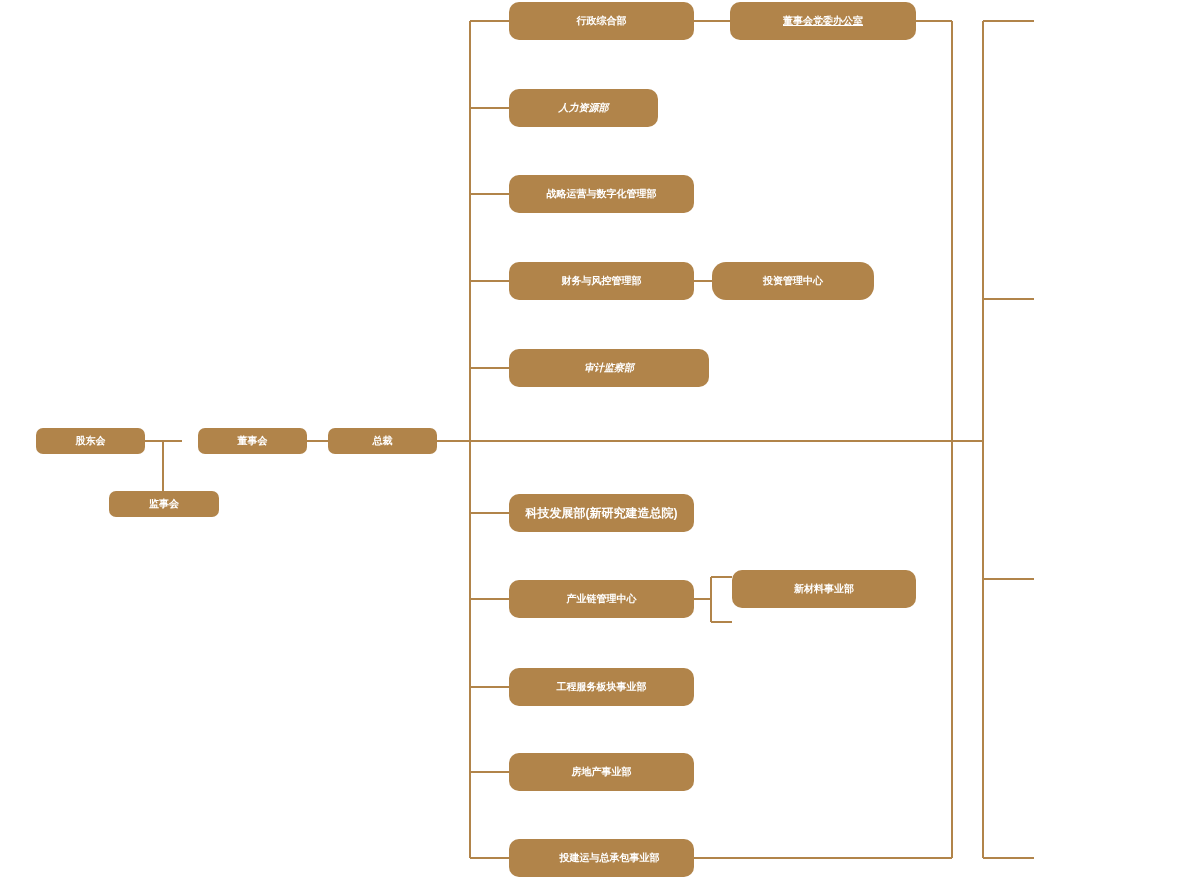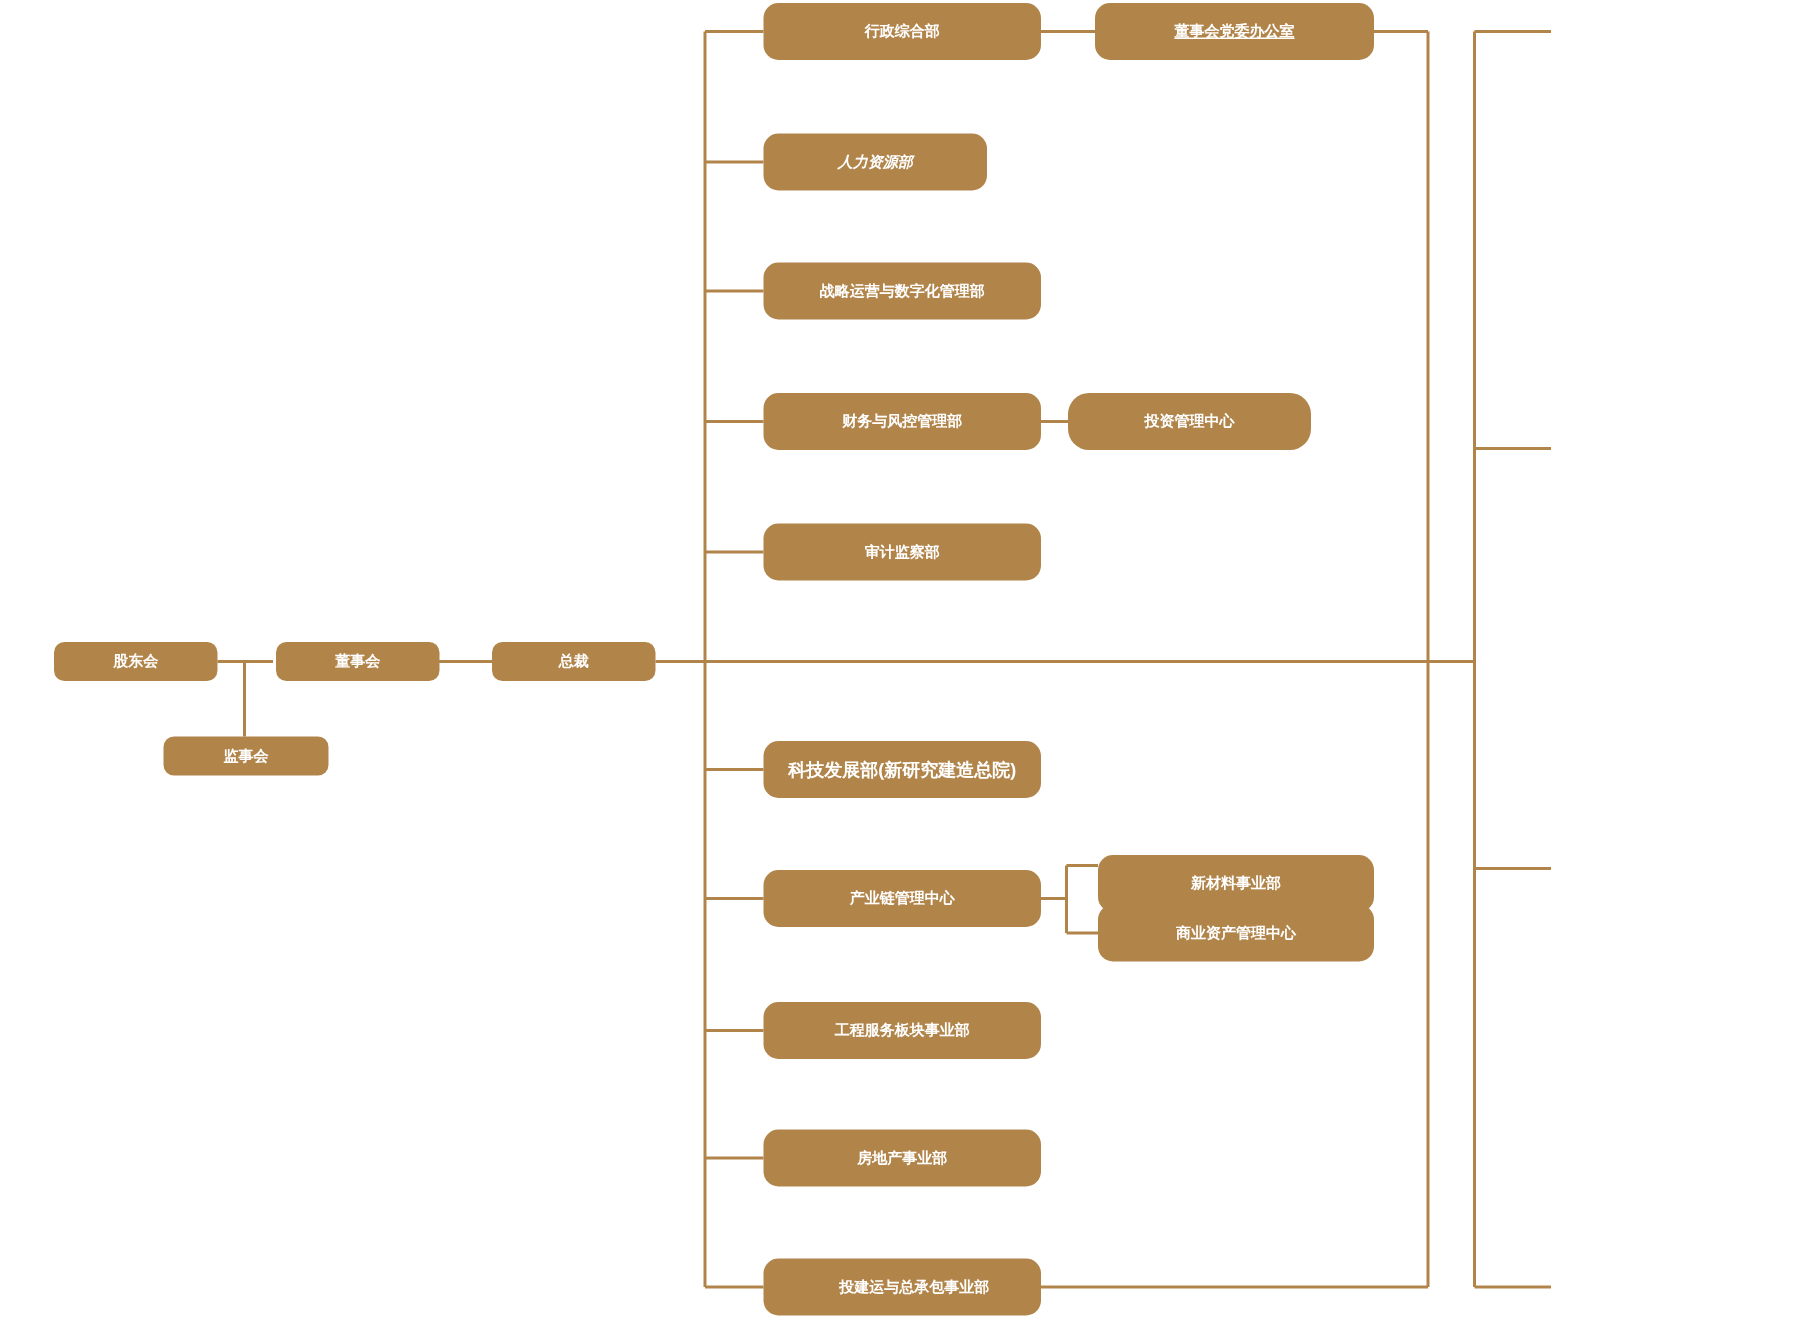--- a/index.html
+++ b/index.html
@@ -54,30 +54,29 @@
     <div class="line" style="left: 711px; top: 576.25px; width: 21px; height: 1.5px;"></div>
     <div class="line" style="left: 711px; top: 621.25px; width: 21px; height: 1.5px;"></div>
     <div class="line" style="left: 694px; top: 857.25px; width: 258px; height: 1.5px;"></div>
     <div class="line" style="left: 951.25px; top: 21px; width: 1.5px; height: 837px;"></div>
     <div class="line" style="left: 982.25px; top: 21px; width: 1.5px; height: 837px;"></div>
     <div class="line" style="left: 983px; top: 20.25px; width: 51px; height: 1.5px;"></div>
     <div class="line" style="left: 983px; top: 298.25px; width: 51px; height: 1.5px;"></div>
     <div class="line" style="left: 983px; top: 578.25px; width: 51px; height: 1.5px;"></div>
     <div class="line" style="left: 983px; top: 857.25px; width: 51px; height: 1.5px;"></div>
     <div class="node small" style="left: 36px; top: 428px; width: 109px; height: 26px;">股东会</div>
-    <div class="node small" style="left: 184px; top: 428px; width: 109px; height: 26px;">董事会</div>
+    <div class="node small" style="left: 198px; top: 428px; width: 109px; height: 26px;">董事会</div>
     <div class="node small" style="left: 328px; top: 428px; width: 109px; height: 26px;">总裁</div>
     <div class="node small" style="left: 109px; top: 491px; width: 110px; height: 26px;">监事会</div>
     <div class="node" style="left: 509px; top: 2px; width: 185px; height: 38px;">行政综合部</div>
     <div class="node" style="left: 509px; top: 89px; width: 149px; height: 38px; font-style: italic;">人力资源部</div>
     <div class="node" style="left: 509px; top: 175px; width: 185px; height: 38px;">战略运营与数字化管理部</div>
     <div class="node" style="left: 509px; top: 262px; width: 185px; height: 38px;">财务与风控管理部</div>
-    <div class="node" style="left: 509px; top: 349px; width: 185px; height: 38px;">审计监察部</div>
+    <div class="node" style="left: 509px; top: 349px; width: 200px; height: 38px; font-style: italic;">审计监察部</div>
     <div class="node" style="left: 509px; top: 494px; width: 185px; height: 38px; font-size: 12px;">科技发展部(新研究建造总院)</div>
     <div class="node" style="left: 509px; top: 580px; width: 185px; height: 38px;">产业链管理中心</div>
     <div class="node" style="left: 509px; top: 668px; width: 185px; height: 38px;">工程服务板块事业部</div>
     <div class="node" style="left: 509px; top: 753px; width: 185px; height: 38px;">房地产事业部</div>
     <div class="node" style="left: 509px; top: 839px; width: 185px; height: 38px; padding-left: 16px;">投建运与总承包事业部</div>
     <div class="node" style="left: 730px; top: 2px; width: 186px; height: 38px; text-decoration: underline;">董事会党委办公室</div>
     <div class="node" style="left: 712px; top: 262px; width: 162px; height: 38px; border-radius: 14px;">投资管理中心</div>
     <div class="node" style="left: 732px; top: 558px; width: 184px; height: 38px; margin-top: 12px;">新材料事业部</div>
-    <div class="node" style="left: 732px; top: 603px; width: 184px; height: 38px;">商业资产管理中心</div>
   </div>
 
 </body></html>

